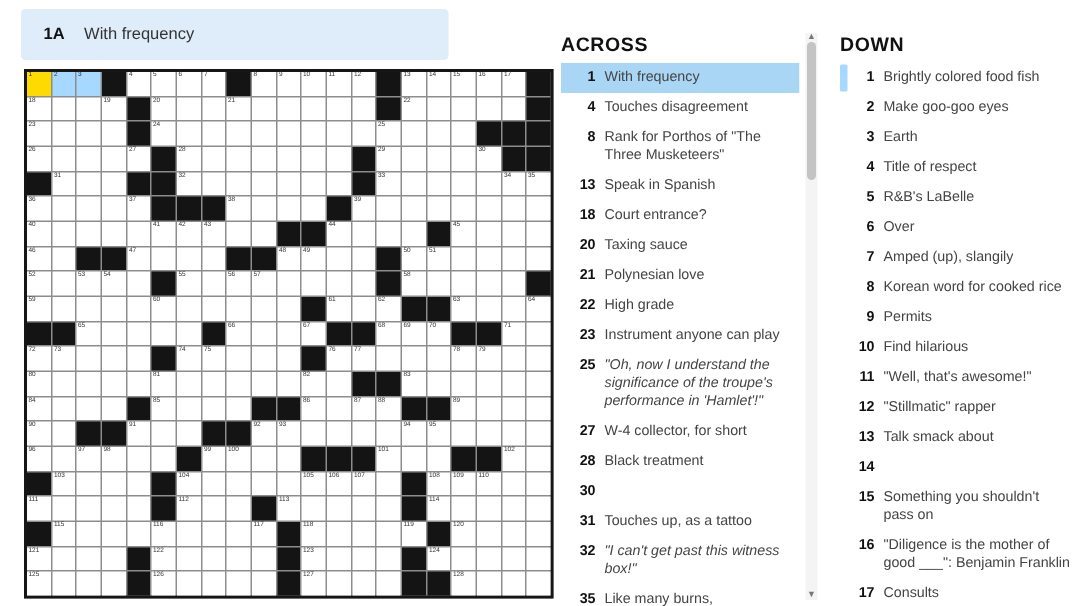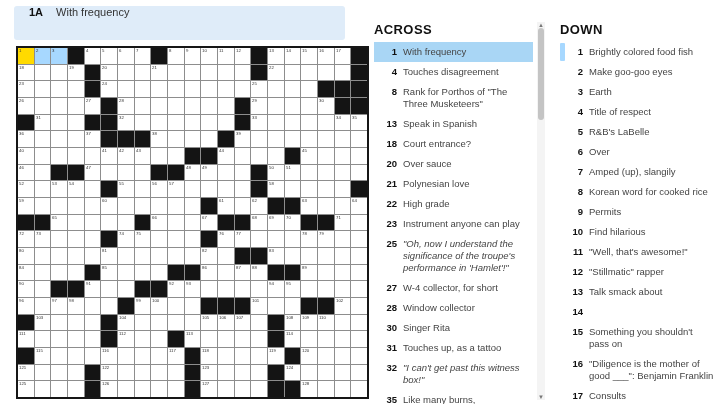--- a/index.html
+++ b/index.html
@@ -1,19 +1,19 @@
 <!DOCTYPE html>
 <html><head>
 <meta charset="utf-8">
 <style>
   html,body{margin:0;padding:0;background:#ffffff;width:720px;height:404px;overflow:hidden;
     font-family:"Liberation Sans","DejaVu Sans",sans-serif;}
   
-  .hdrbar{position:absolute;left:14px;top:6px;width:331px;height:34px;background:#dfecf9;
-    border-radius:3px;display:flex;}
+  .hdrbar{position:absolute;left:14px;top:6px;width:285px;height:34px;background:#dfecf9;
+    border-radius:3px;display:flex;align-items:center;}
   .hdrnum{font-weight:bold;font-size:11px;color:#111;margin-left:15px;}
   .hdrtxt{font-size:11px;color:#333;margin-left:13px;}
   
   .gridwrap{position:absolute;left:16px;top:46px;width:349px;height:349px;
     background:#8d8d8d;border:2px solid #161616;box-sizing:content-box;
     display:grid;grid-template-columns:repeat(21,1fr);grid-template-rows:repeat(21,1fr);gap:1px;}
   .cell{background:#ffffff;position:relative;}
   .cell.black{background:#141414;}
   .cell.word{background:#a7d8ff;}
   .cell.sel{background:#ffda00;}
@@ -765,21 +765,21 @@
       <div class="clue">
         <span class="cnum">13</span>
         <span class="ctext">Speak in Spanish</span>
       </div>
       <div class="clue">
         <span class="cnum">18</span>
         <span class="ctext">Court entrance?</span>
       </div>
       <div class="clue">
         <span class="cnum">20</span>
-        <span class="ctext">Over sauce</span>
+        <span class="ctext">Taxing sauce</span>
       </div>
       <div class="clue">
         <span class="cnum">21</span>
         <span class="ctext">Polynesian love</span>
       </div>
       <div class="clue">
         <span class="cnum">22</span>
         <span class="ctext">High grade</span>
       </div>
       <div class="clue">
@@ -789,25 +789,24 @@
       <div class="clue italic">
         <span class="cnum">25</span>
         <span class="ctext">"Oh, now I understand the significance of the troupe's performance in 'Hamlet'!"</span>
       </div>
       <div class="clue">
         <span class="cnum">27</span>
         <span class="ctext">W-4 collector, for short</span>
       </div>
       <div class="clue">
         <span class="cnum">28</span>
-        <span class="ctext">Window collector</span>
+        <span class="ctext">Black treatment</span>
       </div>
       <div class="clue">
         <span class="cnum">30</span>
-        <span class="ctext">Singer Rita</span>
       </div>
       <div class="clue">
         <span class="cnum">31</span>
         <span class="ctext">Touches up, as a tattoo</span>
       </div>
       <div class="clue italic">
         <span class="cnum">32</span>
         <span class="ctext">"I can't get past this witness box!"</span>
       </div>
       <div class="clue">

